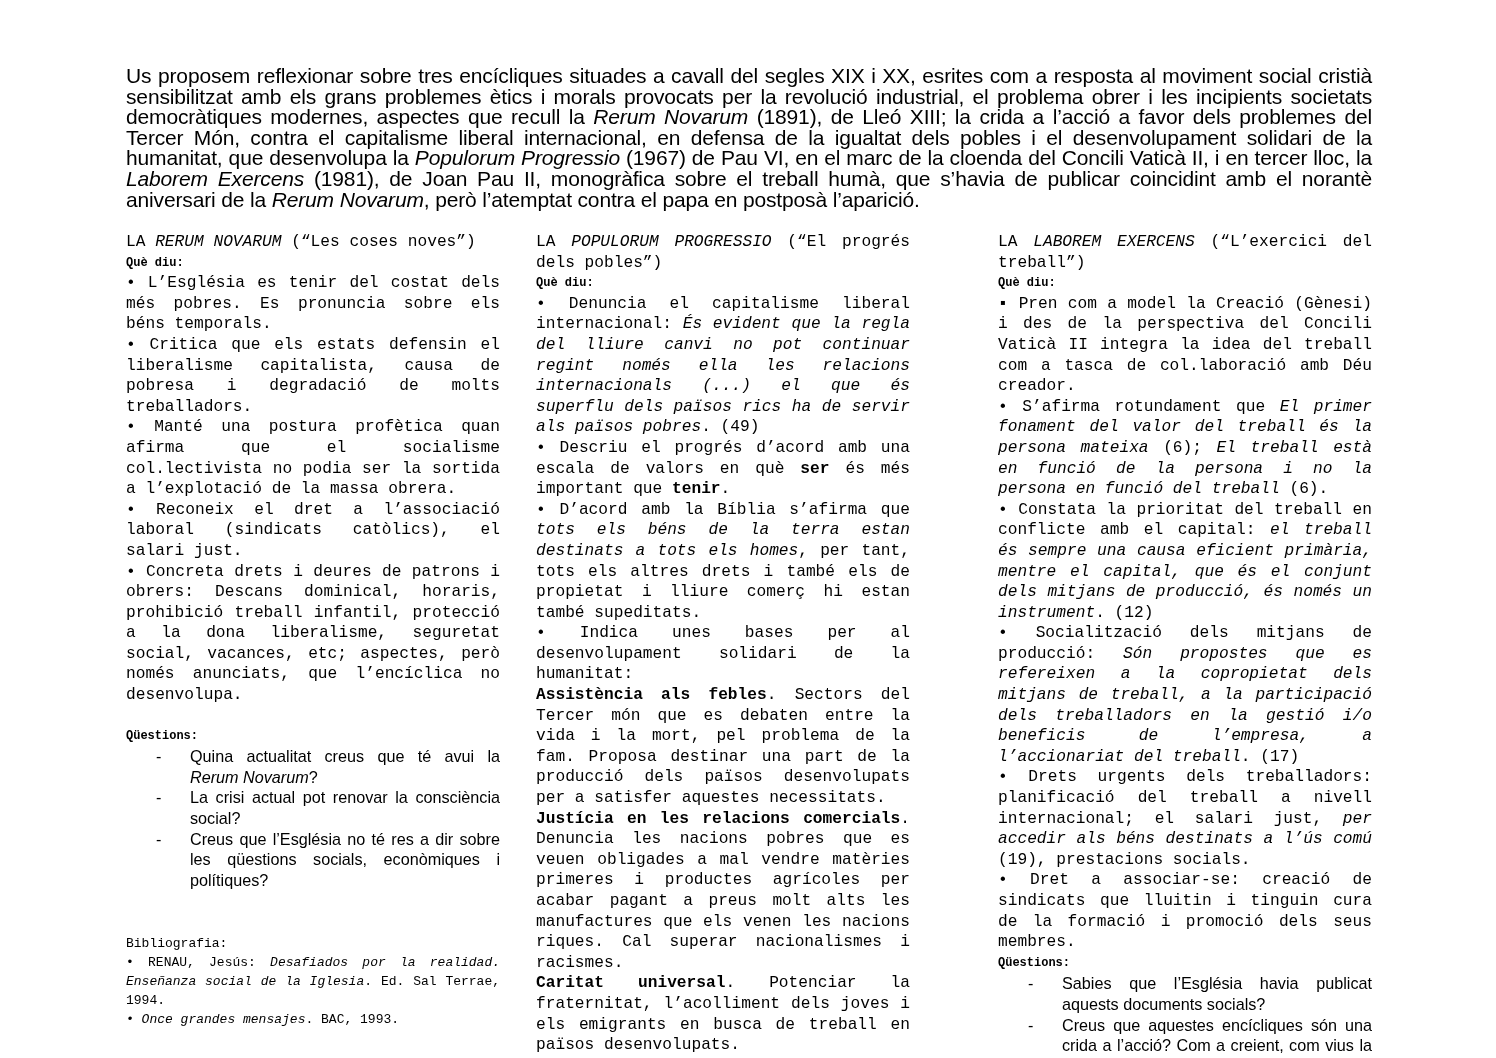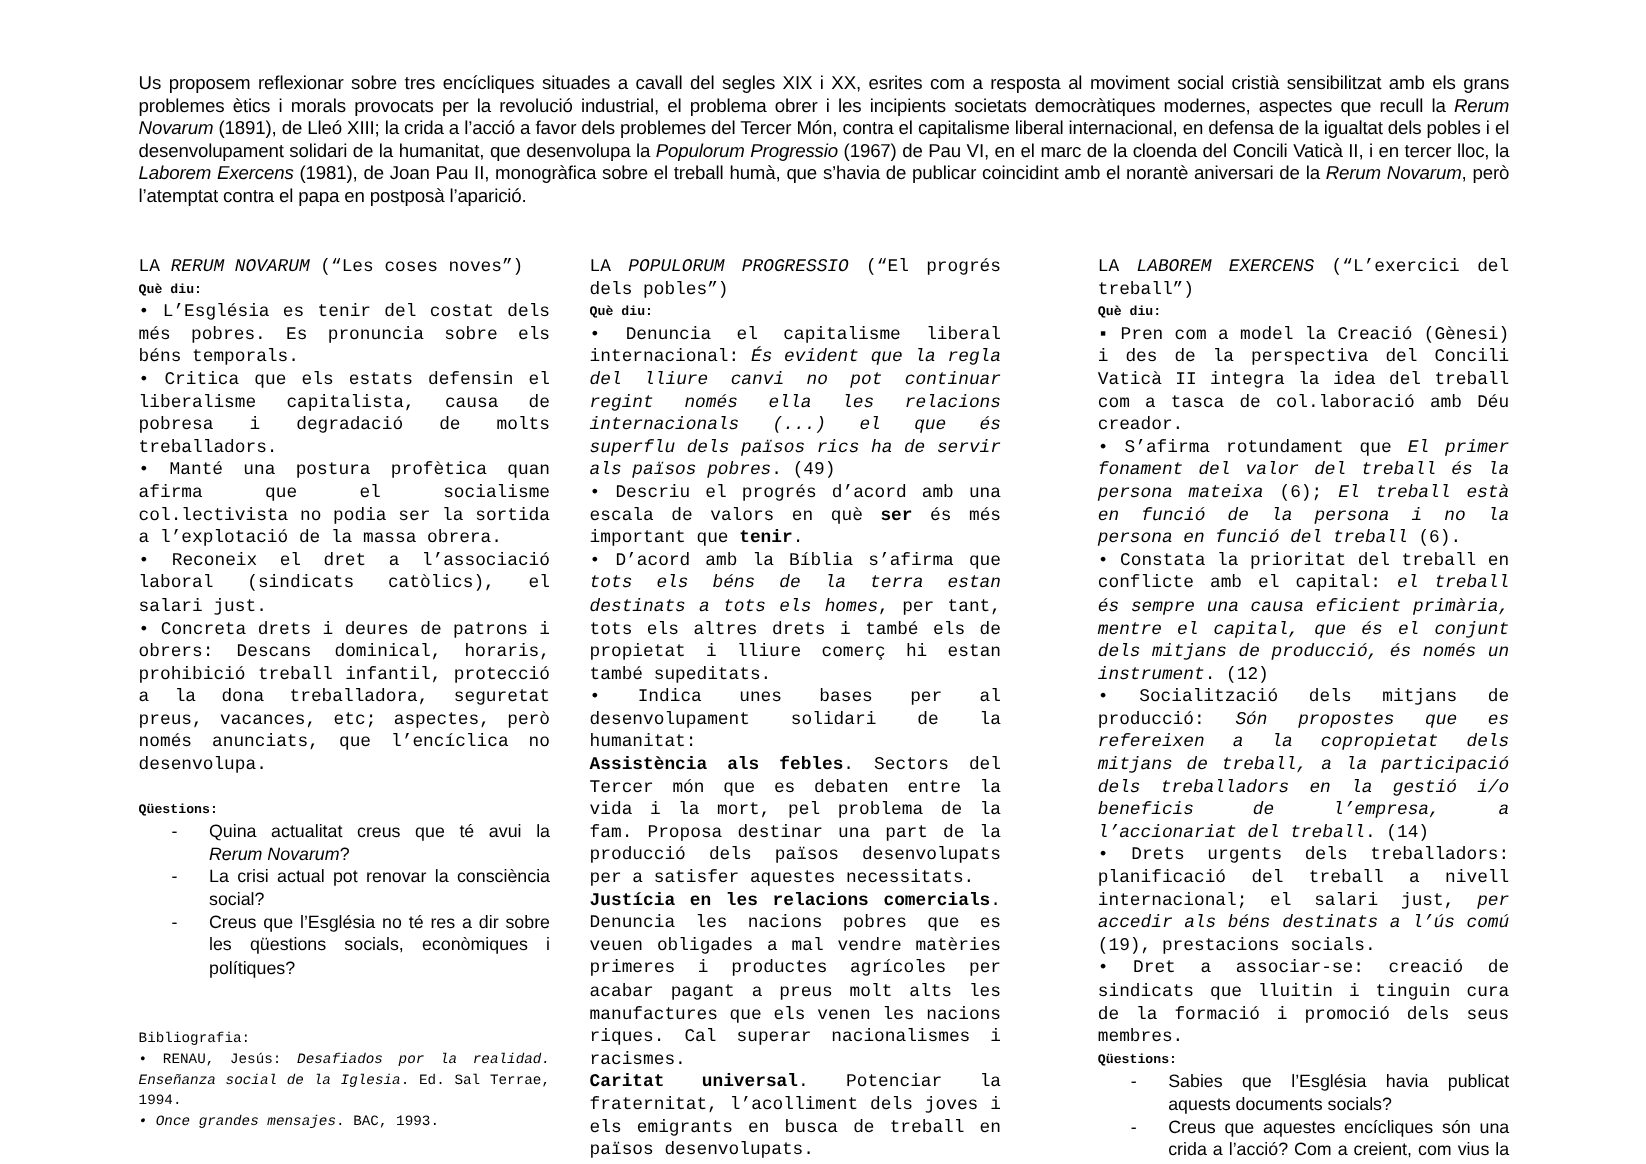--- a/index.html
+++ b/index.html
@@ -1,21 +1,21 @@
 <!DOCTYPE html>
 <html><head>
 <meta charset="utf-8">
 <style>
   html, body { margin: 0; padding: 0; background: #ffffff; }
   body { width: 1496px; height: 1058px; position: relative; overflow: hidden; color: #000; font-family: "Liberation Sans", sans-serif; }
   .page { position: absolute; left: 126px; top: 64px; width: 1246px; }
   .header-row { position: relative; height: 24px; }
   .tema { position: absolute; left: 0; top: 0; font-size: 19.5px; letter-spacing: -0.5px; font-family: "Liberation Sans", sans-serif; transform: scaleX(0.9); transform-origin: left top; }
   .title { position: absolute; left: 377px; top: 0; font-size: 20px; font-weight: bold; letter-spacing: -0.3px; transform: scaleX(0.9); transform-origin: left top; white-space: nowrap; }
-  .intro { margin-top: 2px; font-size: 17px; line-height: 20.6px; text-align: justify; text-align-last: left; letter-spacing: -0.15px; }
+  .intro { margin-top: 2px; font-size: 21px; line-height: 20.6px; text-align: justify; text-align-last: left; letter-spacing: -0.15px; }
   .intro i { font-style: italic; }
   .col { position: absolute; top: 168px; width: 374px; font-size: 16.2px; line-height: 20.6px; }
   .col1 { left: 0; }
   .col2 { left: 410px; }
   .col3 { left: 872px; }
   .col p { margin: 0; text-align: justify; text-align-last: left; font-family: Liberation Mono, monospace; }
   .sub { font-weight: bold; font-size: 12px; }
   .q-list { margin: 0; padding: 0; list-style: none; }
   .q-list li { position: relative; padding-left: 64px; text-align: justify; text-align-last: left; }
   .q-list li .dash { position: absolute; left: 30px; top: 0; }
@@ -31,21 +31,21 @@
 
   <div class="intro"><span>Us proposem reflexionar sobre tres encícliques situades  a cavall del segles XIX i XX, esrites com a resposta al moviment social cristià sensibilitzat amb els grans problemes ètics i morals provocats per la revolució industrial, el problema obrer i les incipients societats democràtiques modernes, aspectes que recull la </span><i>Rerum Novarum</i><span> (1891), de Lleó XIII; la crida a l’acció a favor dels problemes del Tercer Món, contra el capitalisme liberal internacional, en defensa de la igualtat dels pobles i el desenvolupament solidari de la humanitat, que desenvolupa la </span><i>Populorum Progressio</i><span> (1967) de Pau VI, en el marc de la cloenda del Concili Vaticà II, i en tercer lloc, la </span><i>Laborem Exercens</i><span> (1981), de Joan Pau II, monogràfica sobre el treball humà, que s’havia de publicar coincidint amb el norantè aniversari de la </span><i>Rerum Novarum</i><span>, però l’atemptat contra el papa en postposà l’aparició.</span></div>
 
   <div class="col col1">
     <p><span>LA </span><i>RERUM NOVARUM</i><span> (“Les coses noves”)</span></p>
     <p class="sub">Què diu:</p>
     <p>• L’Església es tenir del costat dels més pobres. Es pronuncia sobre els béns temporals.</p>
     <p>• Critica que els estats defensin el liberalisme capitalista, causa de pobresa i degradació de molts treballadors.</p>
     <p>• Manté una postura profètica quan afirma que el socialisme col.lectivista no podia ser la sortida a l’explotació de la massa obrera.</p>
     <p>• Reconeix el dret a l’associació laboral (sindicats catòlics), el salari just.</p>
-    <p>• Concreta drets i deures de patrons i obrers: Descans dominical, horaris, prohibició treball infantil, protecció a la dona treballadora, seguretat preus, vacances, etc; aspectes, però només anunciats, que l’encíclica no desenvolupa.</p>
+    <p>• Concreta drets i deures de patrons i obrers: Descans dominical, horaris, prohibició treball infantil, protecció a la dona liberalisme, seguretat social, vacances, etc; aspectes, però només anunciats, que l’encíclica no desenvolupa.</p>
     <div class="spacer"></div>
     <p class="sub">Qüestions:</p>
     <ul class="q-list">
       <li><span class="dash">-</span><span>Quina actualitat creus que té avui la </span><i>Rerum Novarum</i><span>?</span></li>
       <li><span class="dash">-</span><span>La crisi actual pot renovar la consciència social?</span></li>
       <li><span class="dash">-</span><span>Creus que l’Església no té res a dir sobre les qüestions socials, econòmiques i polítiques?</span></li>
     </ul>
     <div class="biblio">
       <p>Bibliografia:</p>
       <p style="text-align:justify;"><span>• RENAU, Jesús: </span><i>Desafiados por la realidad. Enseñanza social de la Iglesia</i><span>. Ed. Sal Terrae, 1994.</span></p>
@@ -64,21 +64,21 @@
     <p><b>Justícia en les relacions comercials</b><span>. Denuncia les nacions pobres que es veuen obligades a mal vendre matèries primeres i productes agrícoles per acabar pagant a preus molt alts les manufactures que els venen les nacions riques. Cal superar nacionalismes i racismes.</span></p>
     <p><b>Caritat universal</b><span>. Potenciar la fraternitat, l’acolliment dels joves i els emigrants en busca de treball en països desenvolupats.</span></p>
   </div>
 
   <div class="col col3">
     <p><span>LA </span><i>LABOREM EXERCENS</i><span> (“L’exercici del treball”)</span></p>
     <p class="sub">Què diu:</p>
     <p>▪ Pren com a model la Creació (Gènesi) i des de la perspectiva del Concili Vaticà II integra la idea del treball com a tasca de col.laboració amb Déu creador.</p>
     <p><span>• S’afirma rotundament que </span><i>El primer fonament del valor del treball és la persona mateixa</i><span> (6); </span><i>El treball està en funció de la persona i no la persona en funció del treball</i><span> (6).</span></p>
     <p><span>• Constata la prioritat del treball en conflicte amb el capital: </span><i>el treball és sempre una causa eficient primària, mentre el capital, que és el conjunt dels mitjans de producció, és només un instrument</i><span>. (12)</span></p>
-    <p><span>• Socialització dels mitjans de producció: </span><i>Són propostes que es refereixen a la copropietat dels mitjans de treball, a la participació dels treballadors en la gestió i/o beneficis de l’empresa, a l’accionariat del treball</i><span>. (14)</span></p>
+    <p><span>• Socialització dels mitjans de producció: </span><i>Són propostes que es refereixen a la copropietat dels mitjans de treball, a la participació dels treballadors en la gestió i/o beneficis de l’empresa, a l’accionariat del treball</i><span>. (17)</span></p>
     <p><span>• Drets urgents dels treballadors: planificació del treball a nivell internacional; el salari just, </span><i>per accedir als béns destinats a l’ús comú</i><span> (19), prestacions socials.</span></p>
     <p>• Dret a associar-se: creació de sindicats que lluitin i tinguin cura de la formació i promoció dels seus membres.</p>
     <p class="sub">Qüestions:</p>
     <ul class="q-list">
       <li><span class="dash">-</span><span>Sabies que l’Església havia publicat aquests documents socials?</span></li>
       <li><span class="dash">-</span><span>Creus que aquestes encícliques són una crida a l’acció? Com a creient, com vius la crisi econòmica actual?</span></li>
     </ul>
   </div>
 
 </div>

